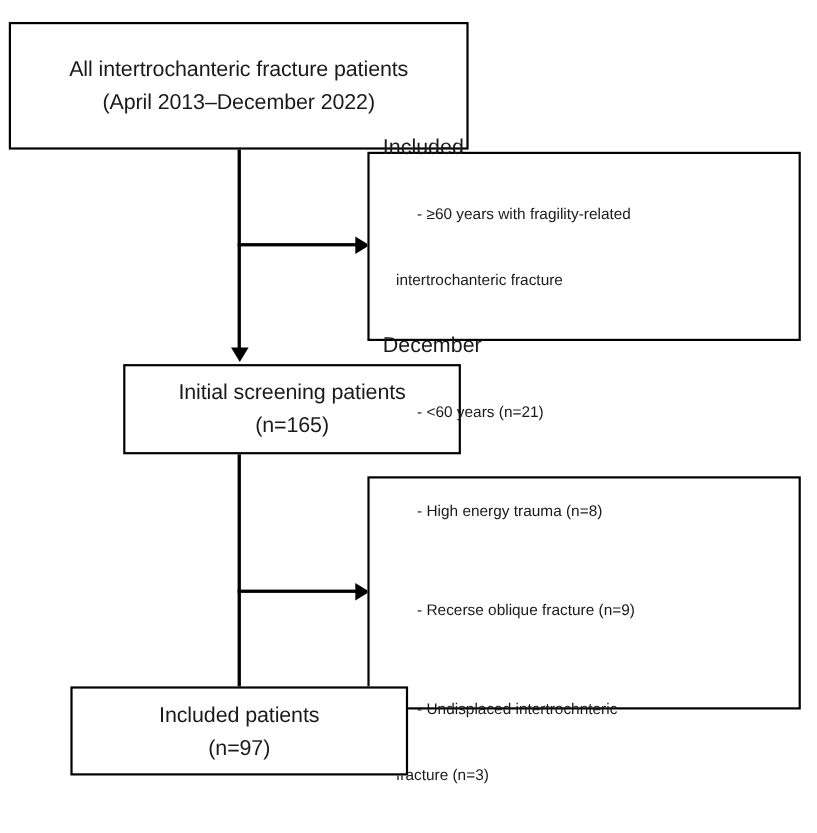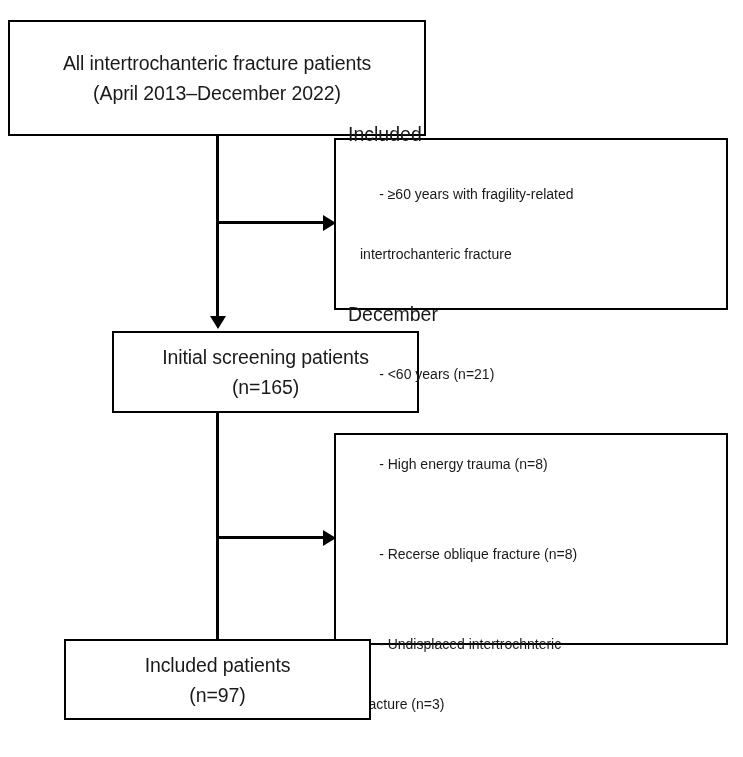--- a/index.html
+++ b/index.html
@@ -134,27 +134,27 @@
   <div class="node listbox" style="left:334px; top:433px; width:394px; height:212px;">
     <div class="listbox-inner">
       <div class="list-title">December</div>
       <div class="list-item">
         <span>-</span><span> </span><span>&lt;60 years (n=21)</span>
       </div>
       <div class="list-item">
         <span>-</span><span> </span><span>High energy trauma (n=8)</span>
       </div>
       <div class="list-item">
-        <span>-</span><span> </span><span>Recerse oblique fracture (n=8)</span>
+        <span>-</span><span> </span><span>Recerse oblique fracture (n=9)</span>
       </div>
       <div class="list-item">
         <span>-</span><span> </span><span>Undisplaced intertrochnteric</span>
         <span class="cont">fracture (n=3)</span>
       </div>
     </div>
   </div>
 
-  <div class="node centered" style="left:64px; top:639px; width:307px; height:81px;text-align:right;">
+  <div class="node centered" style="left:64px; top:624px; width:307px; height:81px;text-align:right;">
     <div class="node-line">Included patients</div>
     <div class="node-line">(n=97)</div>
   </div>
 
 </div>
 
 </body></html>

